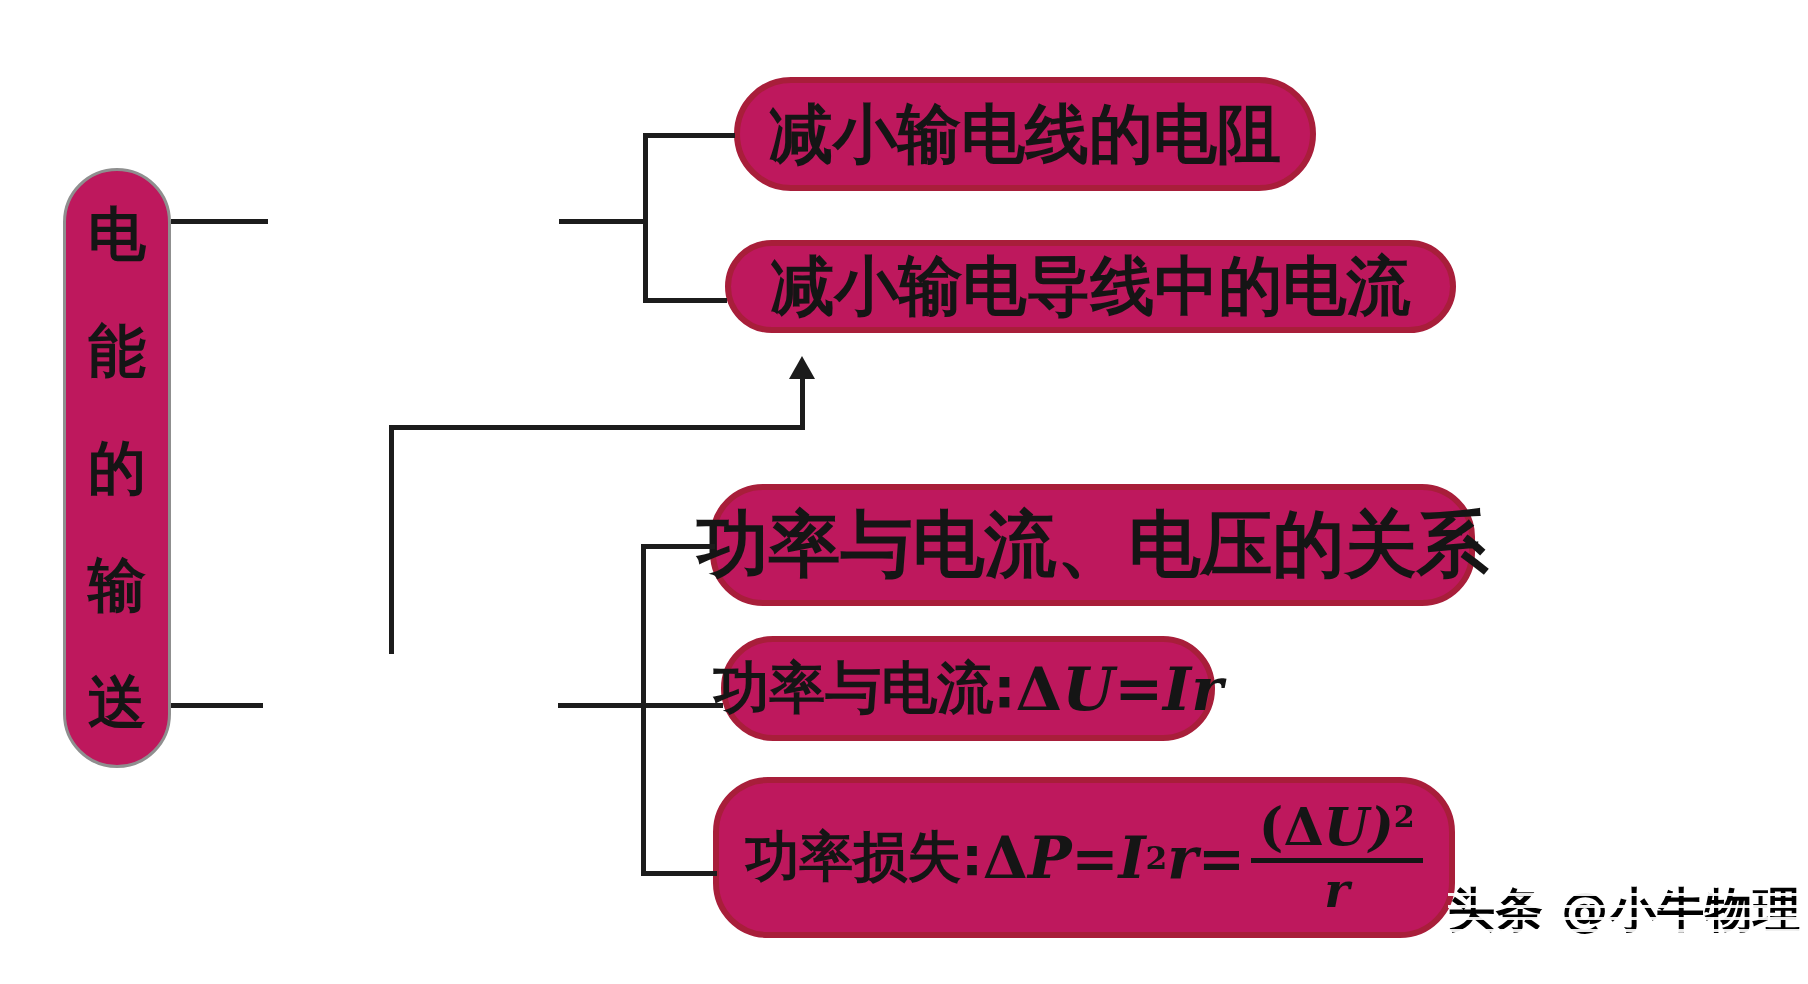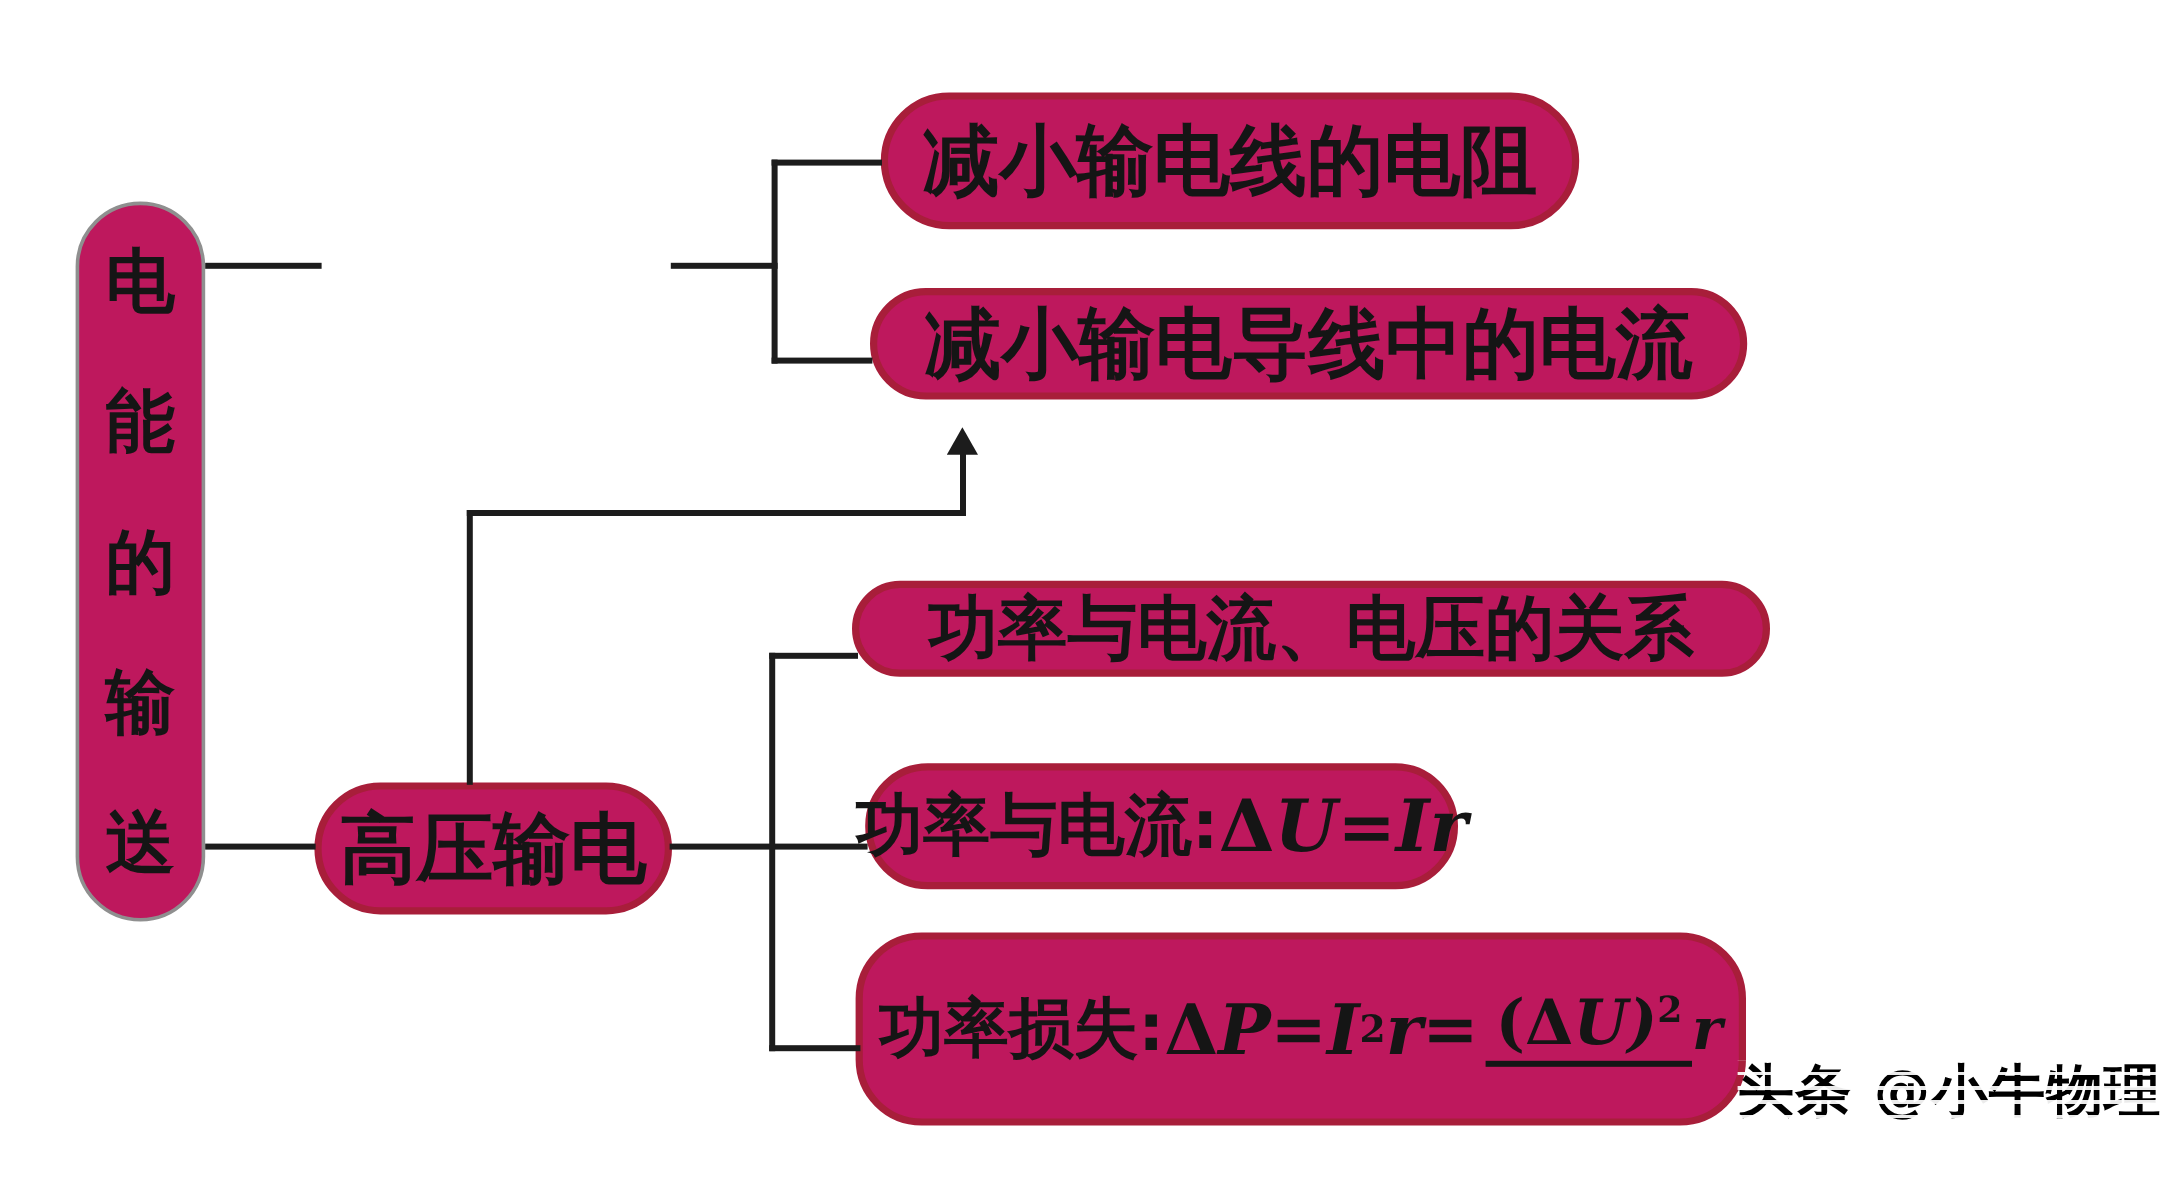--- a/index.html
+++ b/index.html
@@ -24,21 +24,21 @@
   .arrowhead{
     position:absolute;width:0;height:0;
     border-left:13px solid transparent;border-right:13px solid transparent;
     border-bottom:23px solid #1c1c1c;
   }
   
   .fvar{font-family:"DejaVu Serif",serif;font-style:italic;font-weight:700;}
   .fsym{font-family:"DejaVu Serif",serif;font-style:normal;font-weight:700;}
   .fsup{font-family:"DejaVu Serif",serif;font-style:normal;font-weight:700;
         font-size:58%;vertical-align:super;line-height:0;}
-  .frac{display:inline-flex;flex-direction:row;align-items:center;
+  .frac{display:inline-flex;flex-direction:column;align-items:center;
         vertical-align:middle;margin-left:6px;line-height:1.05;}
   .frac .num{border-bottom:5px solid #151515;padding:0 8px 4px 8px;}
   .frac .den{padding-top:2px;}
   
   .watermark{
     position:absolute;left:1448px;top:884px;font-size:47px;font-weight:700;
     letter-spacing:1px;color:#000000;line-height:1.1;
   }
   .watermark::after{
     content:"";position:absolute;inset:0;
@@ -53,33 +53,30 @@
 
   <div class="node root-node" style="left:63px;top:168px;width:108px;height:600px;font-size:58px;">
     <span>电</span>
     <span>能</span>
     <span>的</span>
     <span>输</span>
     <span>送</span>
   </div>
 
 
-  <div class="node" style="left:262px;top:652px;width:298px;height:110px;border-radius:55px;font-size:64px;">
-    <span>高压输电</span>
-  </div>
 
   <div class="node" style="left:734px;top:77px;width:582px;height:114px;border-radius:57px;font-size:64px;">
     <span>减小输电线的电阻</span>
   </div>
 
   <div class="node" style="left:725px;top:240px;width:731px;height:93px;border-radius:58px;font-size:64px;">
     <span>减小输电导线中的电流</span>
   </div>
 
-  <div class="node" style="left:710px;top:484px;width:765px;height:80px;border-radius:53px;font-size:58px;">
+  <div class="node" style="left:710px;top:484px;width:765px;height:122px;border-radius:53px;font-size:72px;">
     <span>功率与电流、电压的关系</span>
   </div>
 
   <div class="node" style="left:721px;top:636px;width:494px;height:105px;border-radius:52px;font-size:56px;">
     <span>功率与电流:</span>
       <span class="fsym" style="font-size:60px;">Δ</span>
       <span class="fvar" style="font-size:60px;">U</span>
       <span class="fsym" style="font-size:58px;">=</span>
       <span class="fvar" style="font-size:60px;">Ir</span>
   </div>

